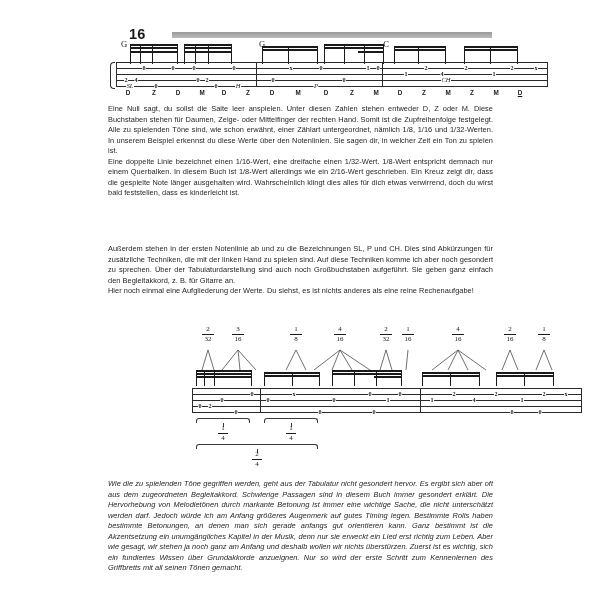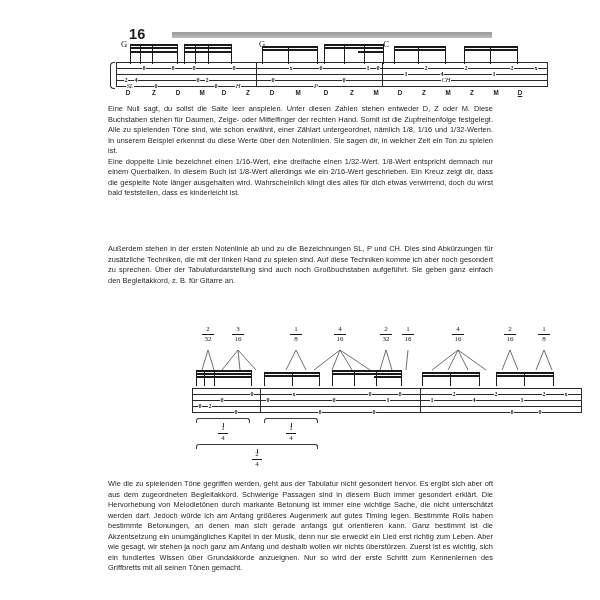--- a/index.html
+++ b/index.html
@@ -55,21 +55,21 @@
     line-height: 10.55px;
     text-align: justify;
     color: #282425;
     letter-spacing: 0.005em;
   }
   .para p { margin: 0; }
   .para p + p { margin-top: 0px; }
 
   #text-block-1 { left: 108px; top: 104px; width: 385px; }
   #text-block-2 { left: 108px; top: 244px; width: 385px; }
-  #text-block-3 { left: 108px; top: 479px; width: 385px; }
+  #text-block-3 { left: 108px; top: 479px; width: 385px; font-style: italic; }
 
   
   .system { position: absolute; }
 
   .tab-staff {
     position: absolute;
     left: 0; top: 0;
     box-sizing: border-box;
   }
   .tab-line {
@@ -479,19 +479,20 @@
     </div>
   </div>
 
   <div class="para" id="text-block-1">
     <p>Eine Null sagt, du sollst die Saite leer anspielen. Unter diesen Zahlen stehen entweder D, Z oder M. Diese Buchstaben stehen für Daumen, Zeige- oder Mittelfinger der rechten Hand. Somit ist die Zupfreihenfolge festgelegt. Alle zu spielenden Töne sind, wie schon erwähnt, einer Zählart untergeordnet, nämlich 1/8, 1/16 und 1/32-Werten. In unserem Beispiel erkennst du diese Werte über den Notenlinien. Sie sagen dir, in welcher Zeit ein Ton zu spielen ist.</p>
     <p>Eine doppelte Linie bezeichnet einen 1/16-Wert, eine dreifache einen 1/32-Wert. 1/8-Wert entspricht demnach nur einem Querbalken. In diesem Buch ist 1/8-Wert allerdings wie ein 2/16-Wert geschrieben. Ein Kreuz zeigt dir, dass die gespielte Note länger ausgehalten wird. Wahrscheinlich klingt dies alles für dich etwas verwirrend, doch du wirst bald feststellen, dass es kinderleicht ist.</p>
   </div>
 
   <div class="para" id="text-block-2">
     <p>Außerdem stehen in der ersten Notenlinie ab und zu die Bezeichnungen SL, P und CH. Dies sind Abkürzungen für zusätzliche Techniken, die mit der linken Hand zu spielen sind. Auf diese Techniken komme ich aber noch gesondert zu sprechen. Über der Tabulaturdarstellung sind auch noch Großbuchstaben aufgeführt. Sie geben ganz einfach den Begleitakkord, z. B. für Gitarre an.</p>
+    <p>Hier noch einmal eine Aufgliederung der Werte. Du siehst, es ist nichts anderes als eine reine Rechenaufgabe!</p>
   </div>
 
   <div class="para" id="text-block-3">
     <p>Wie die zu spielenden Töne gegriffen werden, geht aus der Tabulatur nicht gesondert hervor. Es ergibt sich aber oft aus dem zugeordneten Begleitakkord. Schwierige Passagen sind in diesem Buch immer gesondert erklärt. Die Hervorhebung von Melodietönen durch markante Betonung ist immer eine wichtige Sache, die nicht unterschätzt werden darf. Jedoch würde ich am Anfang größeres Augenmerk auf gutes Timing legen. Bestimmte Rolls haben bestimmte Betonungen, an denen man sich gerade anfangs gut orientieren kann. Ganz bestimmt ist die Akzentsetzung ein unumgängliches Kapitel in der Musik, denn nur sie erweckt ein Lied erst richtig zum Leben. Aber wie gesagt, wir stehen ja noch ganz am Anfang und deshalb wollen wir nichts überstürzen. Zuerst ist es wichtig, sich ein fundiertes Wissen über Grundakkorde anzueignen. Nur so wird der erste Schritt zum Kennenlernen des Griffbretts mit all seinen Tönen gemacht.</p>
   </div>
 
 </div>
 
 </body></html>

